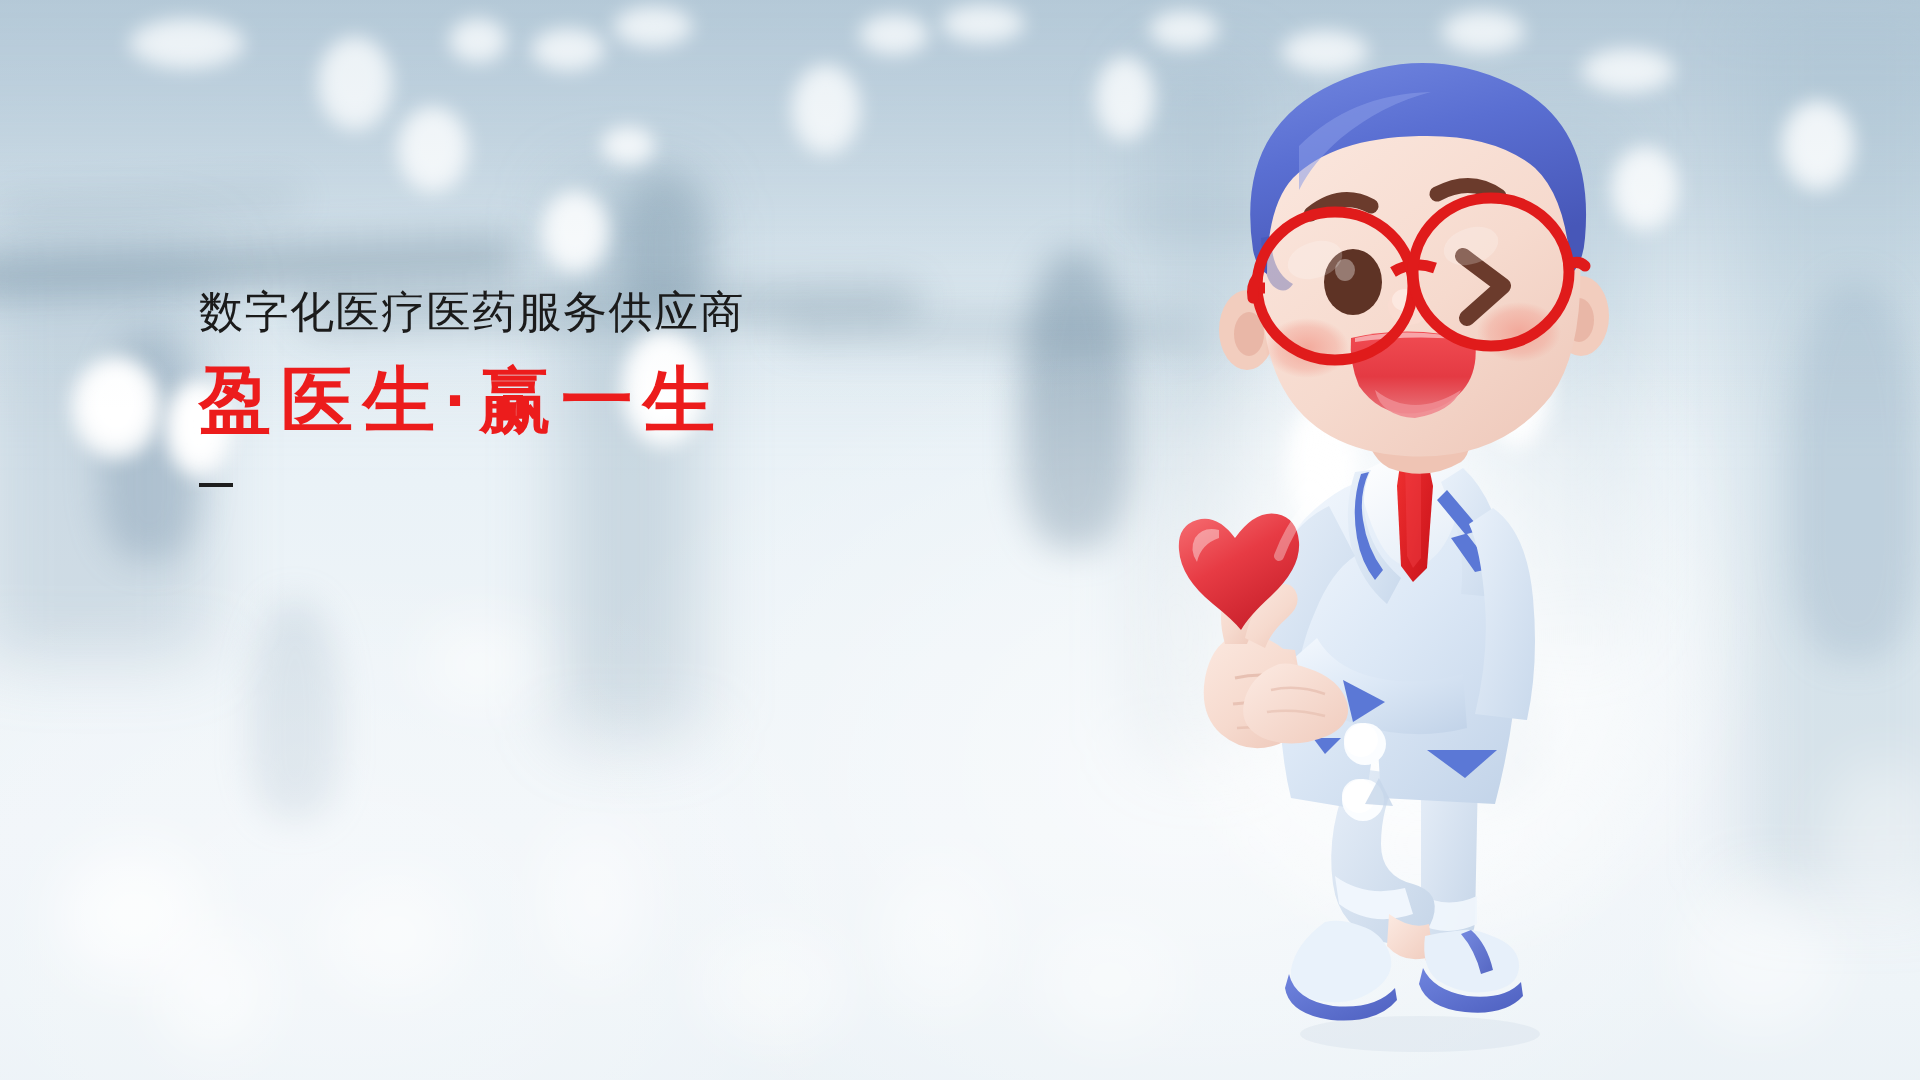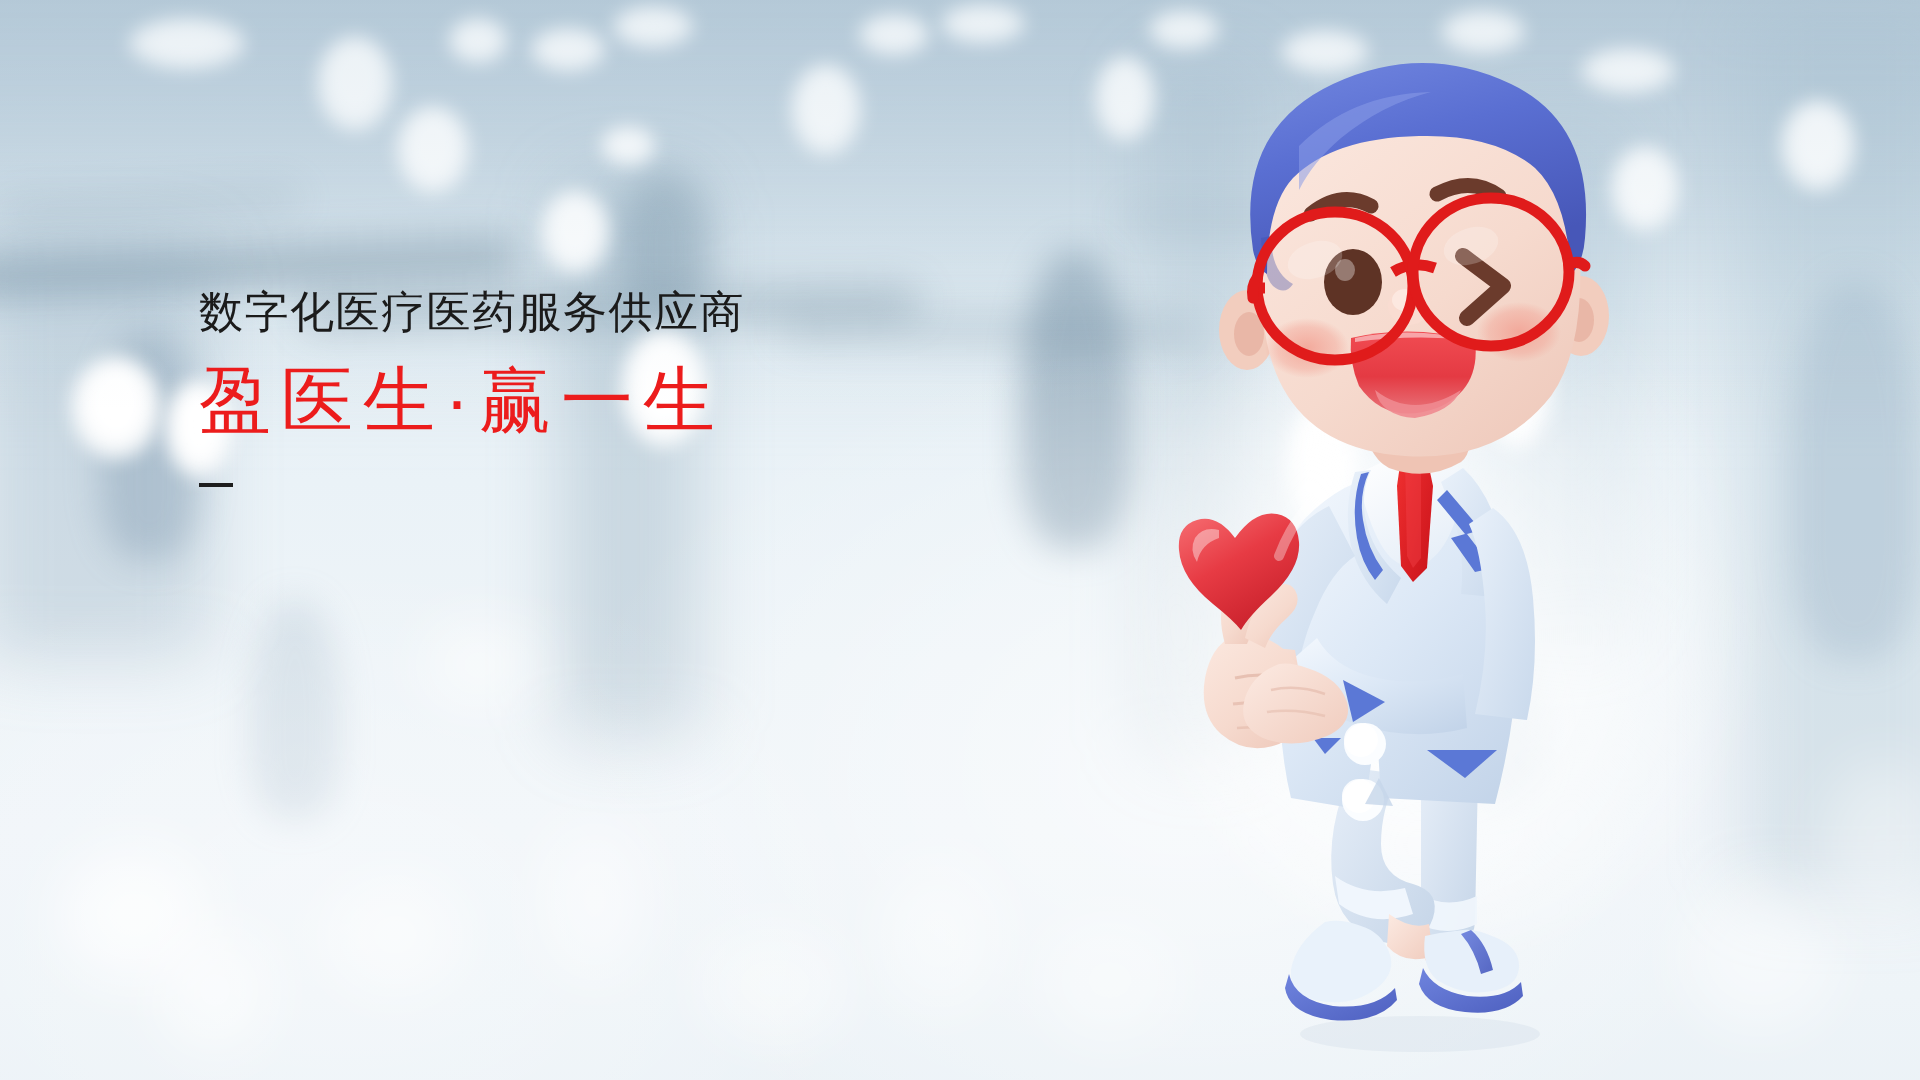--- a/index.html
+++ b/index.html
@@ -133,21 +133,21 @@
     color: #1b1b1b;
     font-weight: 400;
     white-space: nowrap;
   }
 
   .headline-main {
     margin-top: 22px;
     font-size: 72px;
     line-height: 1.12;
     letter-spacing: 10px;
-    font-weight: 400;
+    font-weight: 700;
     color: #ec1c1c;
     white-space: nowrap;
   }
 
   .rule {
     margin-top: 42px;
     width: 34px;
     height: 4px;
     background: #1d1d1d;
   }

